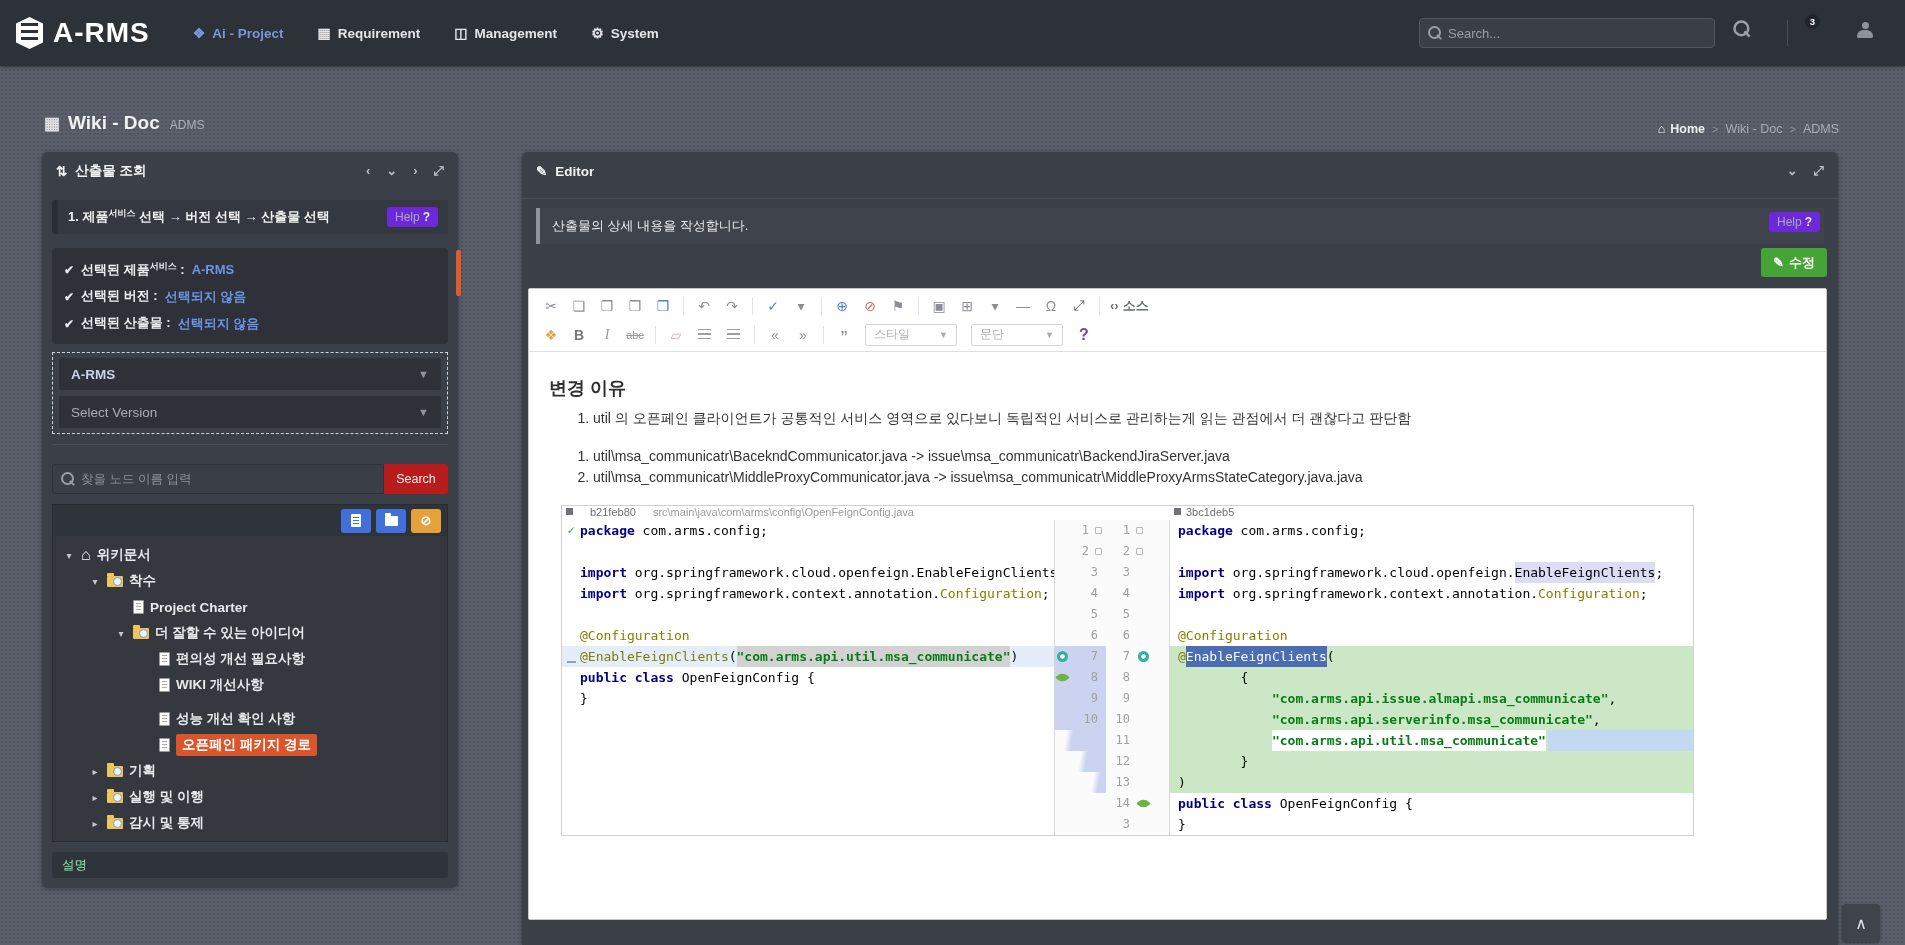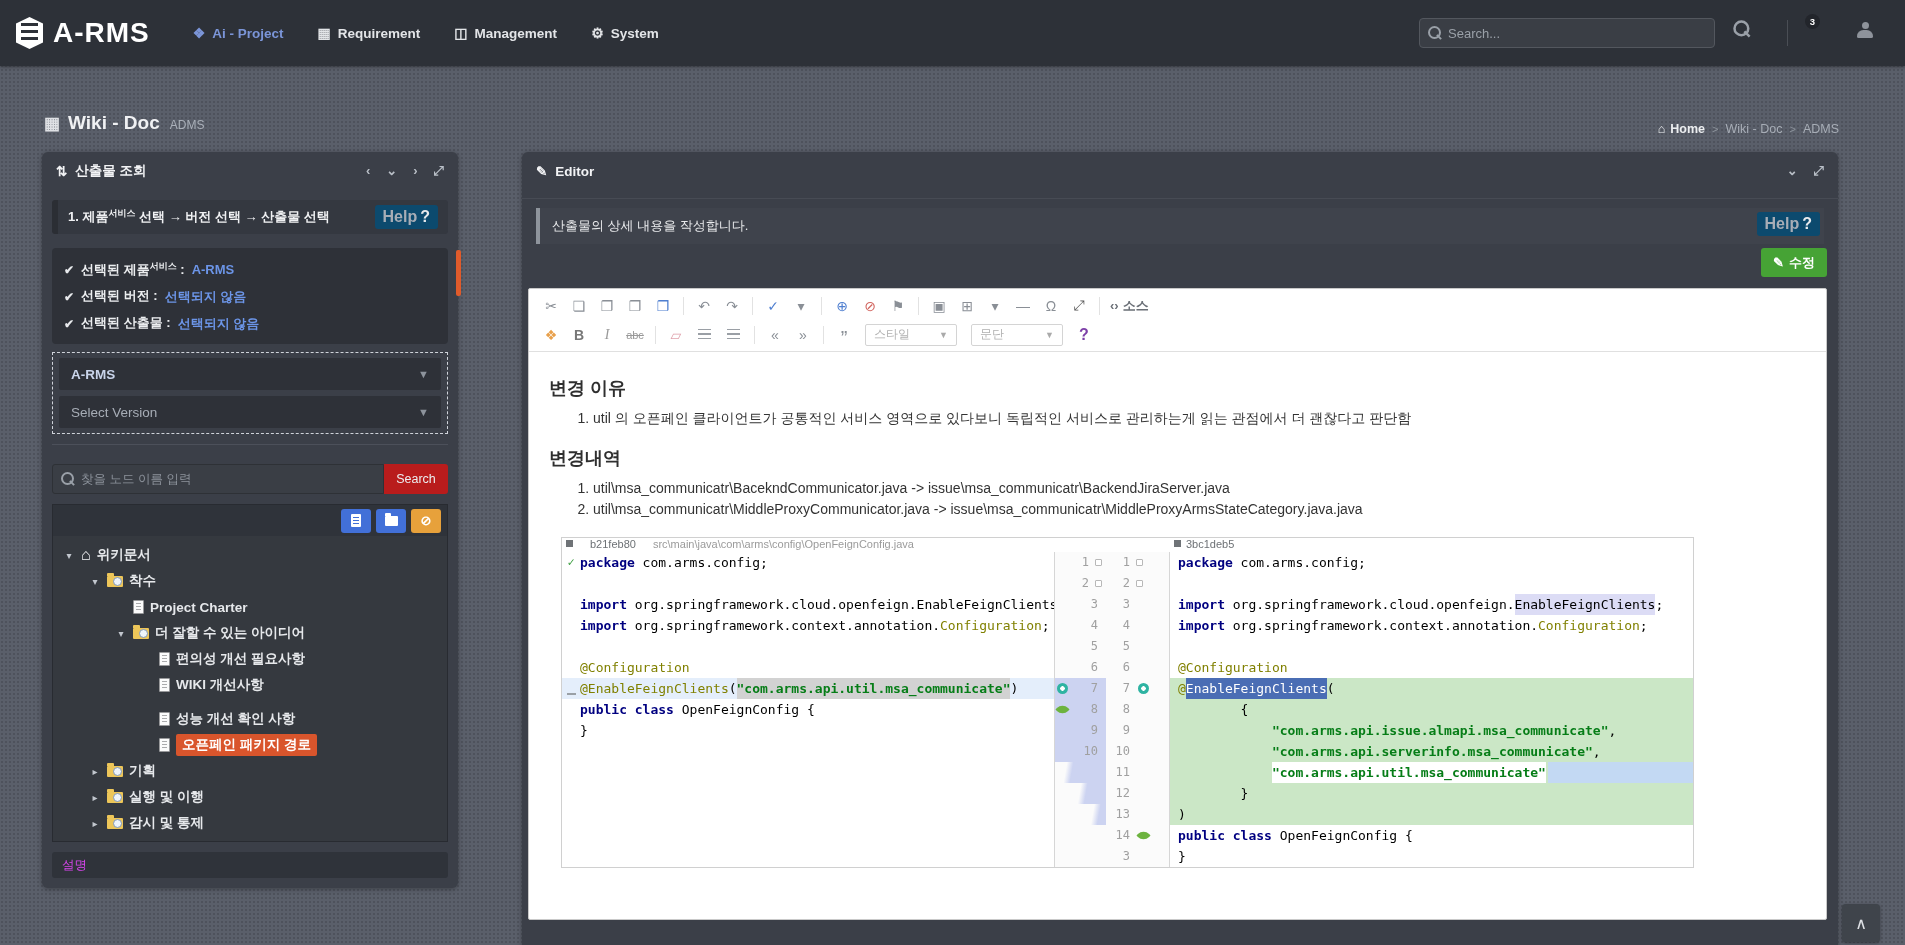--- a/index.html
+++ b/index.html
@@ -67,22 +67,22 @@
     color:#f2f3f5; font-size:13.5px; font-weight:bold; gap:8px; }
   .panel-tools { margin-left:auto; display:flex; gap:16px; color:#b9bfc7; font-size:13px; }
   .panel-tools span { cursor:pointer; }
 
   
   #sidebar { left:42px; top:152px; width:416px; height:736px; }
   .step-row { position:absolute; left:10px; right:10px; top:48px; height:34px;
     background:#343840; border-left:6px solid #2b2e34; border-radius:3px;
     display:flex; align-items:center; padding:0 10px; color:#f0f1f3; font-size:13px; font-weight:bold; }
   .step-row sup { font-size:9px; }
-  .help-pill { margin-left:auto; background:#0c4a6e; border-radius:3px; padding:3px 8px;
-    color:#a7adb6; font-size:16px; font-weight:bold; cursor:pointer; }
+  .help-pill { margin-left:auto; background:#6d28d9; border-radius:3px; padding:3px 8px;
+    color:#a7adb6; font-size:12px; font-weight:normal; cursor:pointer; }
   .help-pill b { color:#e8eaed; margin-left:3px; }
   .info-box { position:absolute; left:10px; right:10px; top:96px; height:96px;
     background:#2e3138; border-radius:4px; padding:8px 12px; }
   .accent-tab { position:absolute; right:-3px; top:98px; width:5px; height:46px;
     background:#e05b2b; border-radius:2px; }
   .info-row { display:flex; align-items:center; height:27px; color:#eceef0;
     font-size:13px; font-weight:bold; gap:7px; }
   .info-row .chk { color:#e8eaed; font-size:12px; }
   .info-row sup { font-size:9px; }
   .info-row .val { color:#6c95e8; }
@@ -125,21 +125,21 @@
   .ic-folder { width:16px; height:11px; background:#edc659; border-radius:1px; position:relative; flex:0 0 auto;}
   .ic-folder::before { content:""; position:absolute; top:-3px; left:0; width:7px; height:3px;
     background:#edc659; border-radius:1px 1px 0 0; }
   .ic-folder::after { content:""; position:absolute; right:1px; top:1px; width:7px; height:7px;
     border-radius:50%; background:#eef4fb; border:1.5px solid #8198b8; }
   .ic-doc { width:11px; height:14px; background:#fbfbfb; border:1px solid #98999b;
     border-radius:1px; position:relative; flex:0 0 auto; }
   .ic-doc::after { content:""; position:absolute; left:2px; top:2px; right:2px; bottom:2px;
     background:repeating-linear-gradient(to bottom,#a9aaac 0 1px,transparent 1px 3px); }
   .sb-footer { position:absolute; left:10px; right:10px; bottom:10px; height:26px;
-    background:#2f333a; border-radius:3px; color:#d946ef; font-size:12.5px;
+    background:#2f333a; border-radius:3px; color:#86efac; font-size:12.5px;
     display:flex; align-items:center; padding:0 10px; }
 
   
   #editor-panel { left:522px; top:152px; width:1316px; height:810px; }
   .ed-divider { position:absolute; left:0; right:0; top:46px; height:1px; background:#474b54; }
   .ed-banner { position:absolute; left:14px; right:14px; top:56px; height:36px;
     background:#3f434c; border-left:4px solid #8e949c; display:flex; align-items:center;
     padding:0 12px; color:#e9eaec; font-size:13px; }
   .ed-help { position:absolute; right:18px; top:60px; }
   .edit-btn { position:absolute; right:11px; top:96px; width:66px; height:29px;
@@ -486,21 +486,20 @@
             <span class="caret">▼</span>
           </span>
           <span class="tb-i purple">?</span>
         </div>
     </div>
     <div class="wiki-content">
       <h2>변경 이유</h2>
       <ol id="list1">
           <li>util 의 오픈페인 클라이언트가 공통적인 서비스 영역으로 있다보니 독립적인 서비스로 관리하는게 읽는 관점에서 더 괜찮다고 판단함</li>
         </ol>
-      <h2>변경내역</h2>
       <ol id="list2">
           <li>util\msa_communicatr\BacekndCommunicator.java -&gt; issue\msa_communicatr\BackendJiraServer.java</li>
           <li>util\msa_communicatr\MiddleProxyCommunicator.java -&gt; issue\msa_communicatr\MiddleProxyArmsStateCategory.java.java</li>
         </ol>
       <div class="diff">
         <div class="diff-header">
           <div class="dh-left">
             <span class="dh-sq"></span>
             <span class="dh-hash">b21feb80</span>
             <span>src\main\java\com\arms\config\OpenFeignConfig.java</span>

